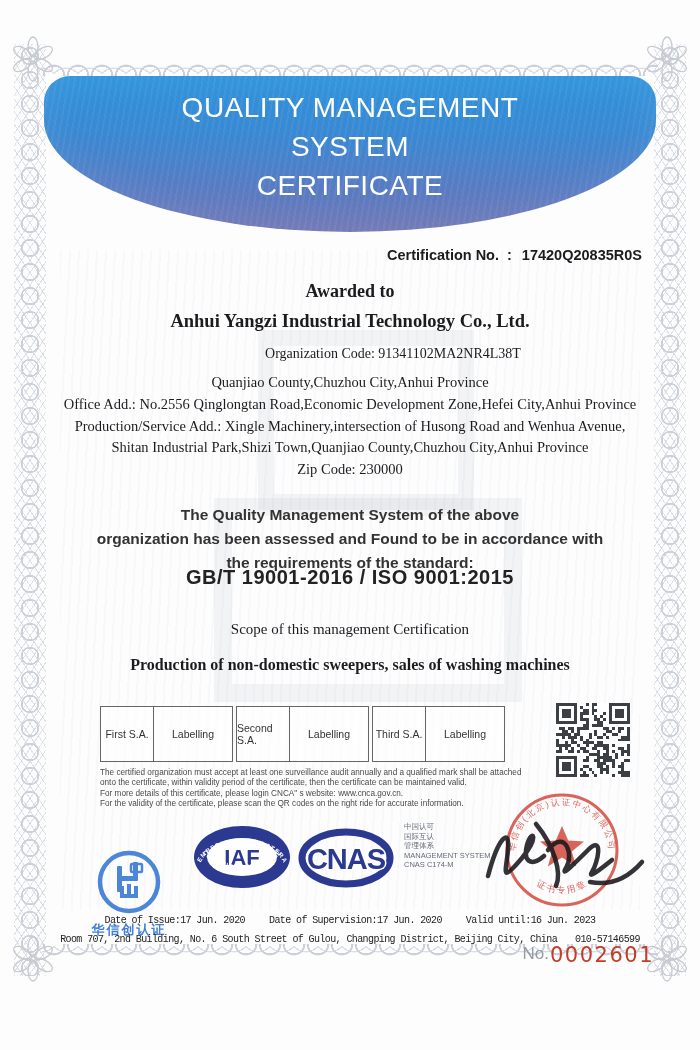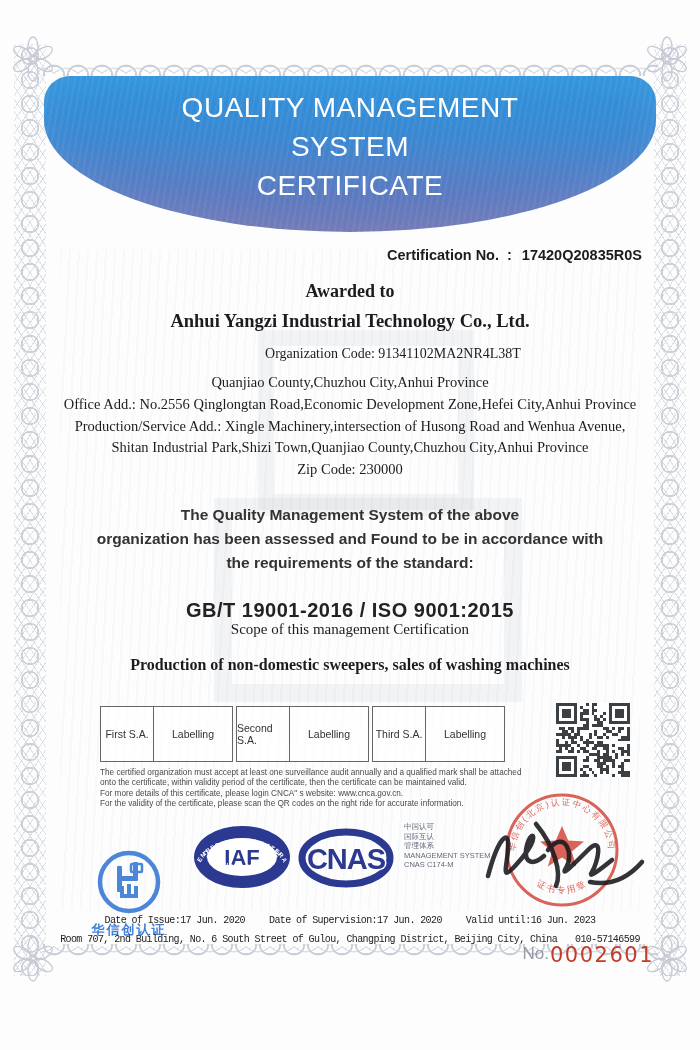--- a/index.html
+++ b/index.html
@@ -53,21 +53,21 @@
   
   .serif{font-family:"Liberation Serif",serif;}
   .cert-no{top:247px;left:0;width:100%;text-align:right;padding-right:58px;box-sizing:border-box;
     font-size:14.5px;font-weight:bold;z-index:2;}
   .cert-no .sep{margin:0 10px 0 8px;}
   .awarded{top:281px;font-size:18px;font-weight:bold;z-index:2;}
   .company{top:311px;font-size:18.5px;font-weight:bold;z-index:2;}
   .org-code{top:346px;font-size:14px;z-index:2;margin-left:43px;}
   .address{top:372px;font-size:14.5px;line-height:21.8px;z-index:2;}
   .statement{top:503px;font-size:15.5px;font-weight:bold;line-height:24px;color:#333;z-index:2;}
-  .standard{top:599px;font-size:20px;font-weight:bold;letter-spacing:.5px;color:#222;z-index:2;}
+  .standard{top:566px;font-size:20px;font-weight:bold;letter-spacing:.5px;color:#222;z-index:2;}
   .scope-label{top:621px;font-size:15px;z-index:2;}
   .scope-value{top:656px;font-size:16px;font-weight:bold;z-index:2;}
 
   
   .audit-row{left:100px;top:706px;display:flex;gap:3px;z-index:2;}
   .audit-box{width:133px;height:56px;border:1px solid #666;display:flex;background:rgba(255,255,255,.6);box-sizing:border-box;}
   .audit-stage{width:52px;border-right:1px solid #666;display:flex;align-items:center;justify-content:center;
     font-size:10.5px;color:#333;}
   .audit-label{flex:1;display:flex;align-items:center;justify-content:center;font-size:10.5px;color:#333;}
 

